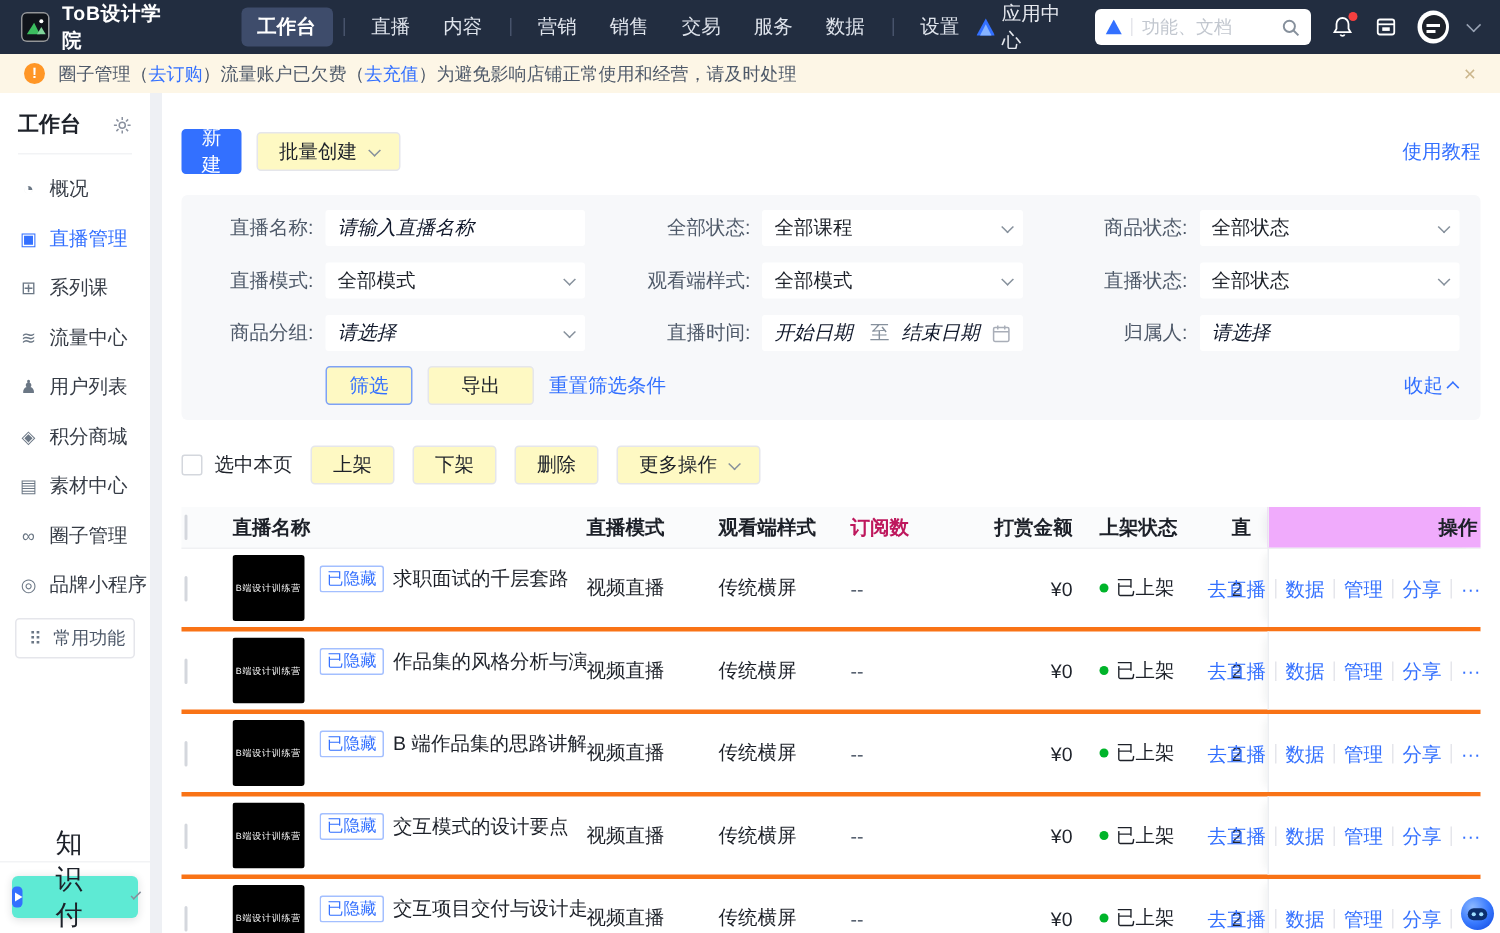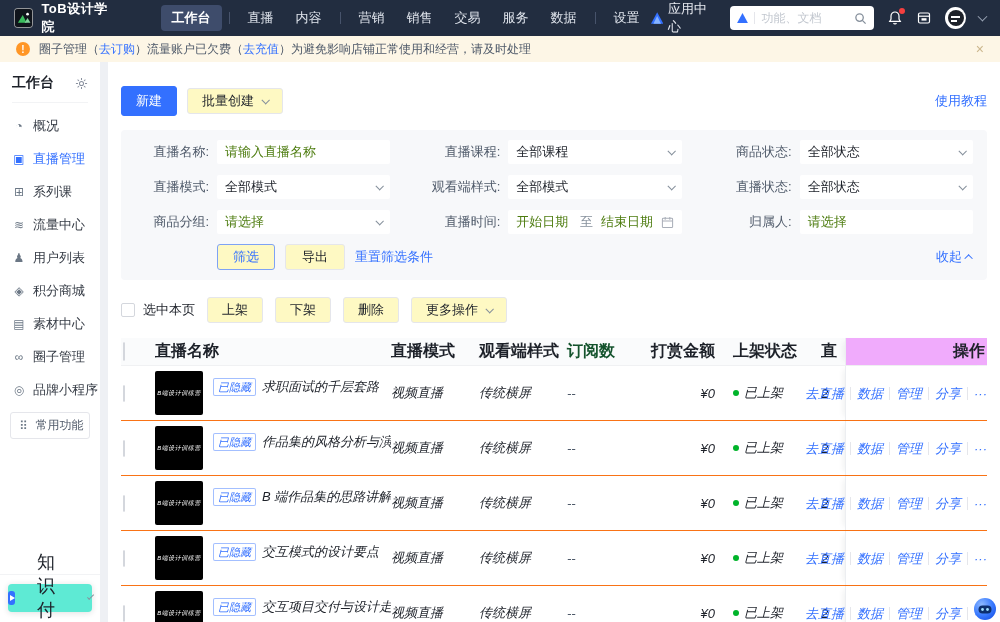--- a/index.html
+++ b/index.html
@@ -47,52 +47,52 @@
   .side-bottom { position:absolute; left:0; right:0; bottom:0; padding:9px 8px 10px; border-top:1px solid #f2f3f5; }
   .kb-box { height:28px; background:#5eead4; border-radius:4px; box-shadow:0 1px 6px rgba(29,33,41,.14); display:flex; align-items:center; justify-content:center; gap:22px; font-size:18px; color:#1d2129; cursor:pointer; }
   .kb-icon { width:14px; height:14px; border-radius:3px; background:#3370ff; display:flex; align-items:center; justify-content:center; }
   .kb-icon i { display:block; width:0; height:0; border-left:5px solid #fff; border-top:3px solid transparent; border-bottom:3px solid transparent; margin-left:2px; }
 
   .content { flex:1; margin-left:8px; background:#fff; padding:24px 13px 0; overflow:hidden; position:relative; }
 
   
   .toolbar { display:flex; align-items:center; margin-bottom:14px; }
   .btn { height:26px; display:inline-flex; align-items:center; justify-content:center; border-radius:3px; font-size:13px; cursor:pointer; background:#fef9c3; border:1px solid #e5e6eb; color:#1d2129; padding:0 14px; gap:6px; }
-  .btn.primary { background:#3370ff; border-color:#3370ff; color:#fff; width:56px; padding:14px; }
+  .btn.primary { background:#3370ff; border-color:#3370ff; color:#fff; width:40px; padding:14px; }
   .btn .caret-down { margin-left:2px; }
   .toolbar .btn + .btn { margin-left:10px; }
   .link { color:#3370ff; font-size:13px; cursor:pointer; text-decoration:none; }
   .toolbar .link { margin-left:auto; }
 
   .caret-down { width:6px; height:6px; border-right:1.3px solid #86909c; border-bottom:1.3px solid #86909c; transform:rotate(45deg) translateY(-1px); display:inline-block; }
   .caret-up { width:6px; height:6px; border-right:1.3px solid #3370ff; border-bottom:1.3px solid #3370ff; transform:rotate(-135deg) translateY(-2px); display:inline-block; }
 
   
   .filter-panel { background:#f7f8fa; border-radius:4px; padding:10px 14px 10px; }
   .filter-grid { display:grid; grid-template-columns:1fr 1fr 1fr; column-gap:36px; row-gap:11px; }
   .f-field { display:flex; align-items:center; }
   .f-label { width:74px; text-align:right; font-size:13px; color:#4e5969; margin-right:8px; flex:none; white-space:nowrap; }
   .f-ctl { flex:1; height:24px; background:#fff; border-radius:2px; display:flex; align-items:center; padding:0 8px; font-size:13px; gap:4px; cursor:pointer; }
-  .f-val { flex:1; color:#1d2129; } .f-ph { flex:1; color:#4d7c0f; }
+  .f-val { flex:1; color:#1d2129; } .f-ph { flex:1; color:#0f172a;font-style:italic; }
   .f-ctl.range .f-ph { flex:1; text-align:left; }
   .f-sep { color:#86909c; padding:0 4px; flex:none; }
   .cal-icon { flex:none; display:flex; }
   .filter-actions { display:flex; align-items:center; gap:10px; margin-top:10px; padding-left:82px; }
   .btn.outline-blue { border-color:#7ea2f5; color:#3370ff; width:58px; padding:12px; }
-  .btn.plain { width:60px; padding:0; }
+  .btn.plain { width:71px; padding:0; }
   .collapse { margin-left:auto; display:flex; align-items:center; gap:5px; }
 
   
   .batch-bar { display:flex; align-items:center; gap:12px; margin:17px 0 15px; }
   .checkbox { width:14px; height:14px; border:1px solid #d4d7dd; border-radius:2px; background:#fff; cursor:pointer; flex:none; }
   .batch-label { font-size:13px; color:#1d2129; margin-left:-4px; }
 
   
-  .thead { display:flex; align-items:center; height:28px; background:#fafbfc; border-bottom:1px solid #f0f1f3; font-size:16px; font-weight:bold; color:#1d2129; }
-  .trow { display:flex; align-items:center; height:55px; border-bottom:1px solid #f97316; font-size:13px; color:#1d2129;font-style:italic; }
+  .thead { display:flex; align-items:center; height:28px; background:#fafbfc; border-bottom:1px solid #f0f1f3; font-size:13px; font-weight:bold; color:#1d2129; }
+  .trow { display:flex; align-items:center; height:55px; border-bottom:3px solid #f97316; font-size:13px; color:#1d2129; }
   .c-check { width:34px; padding-left:2px; flex:none; }
   .c-name { width:236px; flex:1; display:flex; align-items:center; gap:10px; overflow:hidden; }
   .c-mode { width:88px; flex:none; } .c-style { width:88px; flex:none; }
   .c-subs { width:84px; flex:none; color:#4e5969; }
   .c-reward { width:64px; flex:none; text-align:right; }
   .c-status { width:106px; flex:none; padding-left:18px; display:flex; align-items:center; }
   .c-clip { width:24px; flex:none; overflow:hidden; white-space:nowrap; }
   .c-actions { width:142px; flex:none; align-self:stretch; display:flex; align-items:center; justify-content:flex-end; border-left:1px solid #eceef1; box-shadow:-5px 0 6px -4px rgba(29,33,41,.08); background:#fff; }
   .thead .c-actions { background:#f0abfc; font-weight:bold; padding-right:2px; }
   .thumb { width:48px; height:44px; background:#000; border-radius:2px; color:#fff; font-size:6px; display:flex; align-items:center; justify-content:center; text-align:center; flex:none; letter-spacing:.5px; }
@@ -260,21 +260,21 @@
 
       <div class="filter-panel">
         <div class="filter-grid">
             <div class="f-field">
               <span class="f-label">直播名称:</span>
               <div class="f-ctl">
                 <span class="f-ph">请输入直播名称</span>
               </div>
             </div>
             <div class="f-field">
-              <span class="f-label">直播课程:</span>
+              <span class="f-label">全部状态:</span>
               <div class="f-ctl">
                 <span class="f-val">全部课程</span>
                 <span class="caret-down"></span>
               </div>
             </div>
             <div class="f-field">
               <span class="f-label">商品状态:</span>
               <div class="f-ctl">
                 <span class="f-val">全部状态</span>
                 <span class="caret-down"></span>
@@ -353,21 +353,21 @@
           <span class="caret-down"></span>
         </button>
       </div>
 
       <div class="table">
         <div class="thead">
           <span class="c-check"><span class="checkbox"></span></span>
           <span class="c-name">直播名称</span>
           <span class="c-mode">直播模式</span>
           <span class="c-style">观看端样式</span>
-          <span class="c-subs" style="color:#14532d">订阅数</span>
+          <span class="c-subs" style="color:#be185d">订阅数</span>
           <span class="c-reward">打赏金额</span>
           <span class="c-status">上架状态</span>
           <span class="c-clip">直</span>
           <span class="c-actions">操作</span>
         </div>
         <div>
             <div class="trow">
               <span class="c-check"><span class="checkbox"></span></span>
               <span class="c-name">
                 <span class="thumb">B端设计训练营</span>

